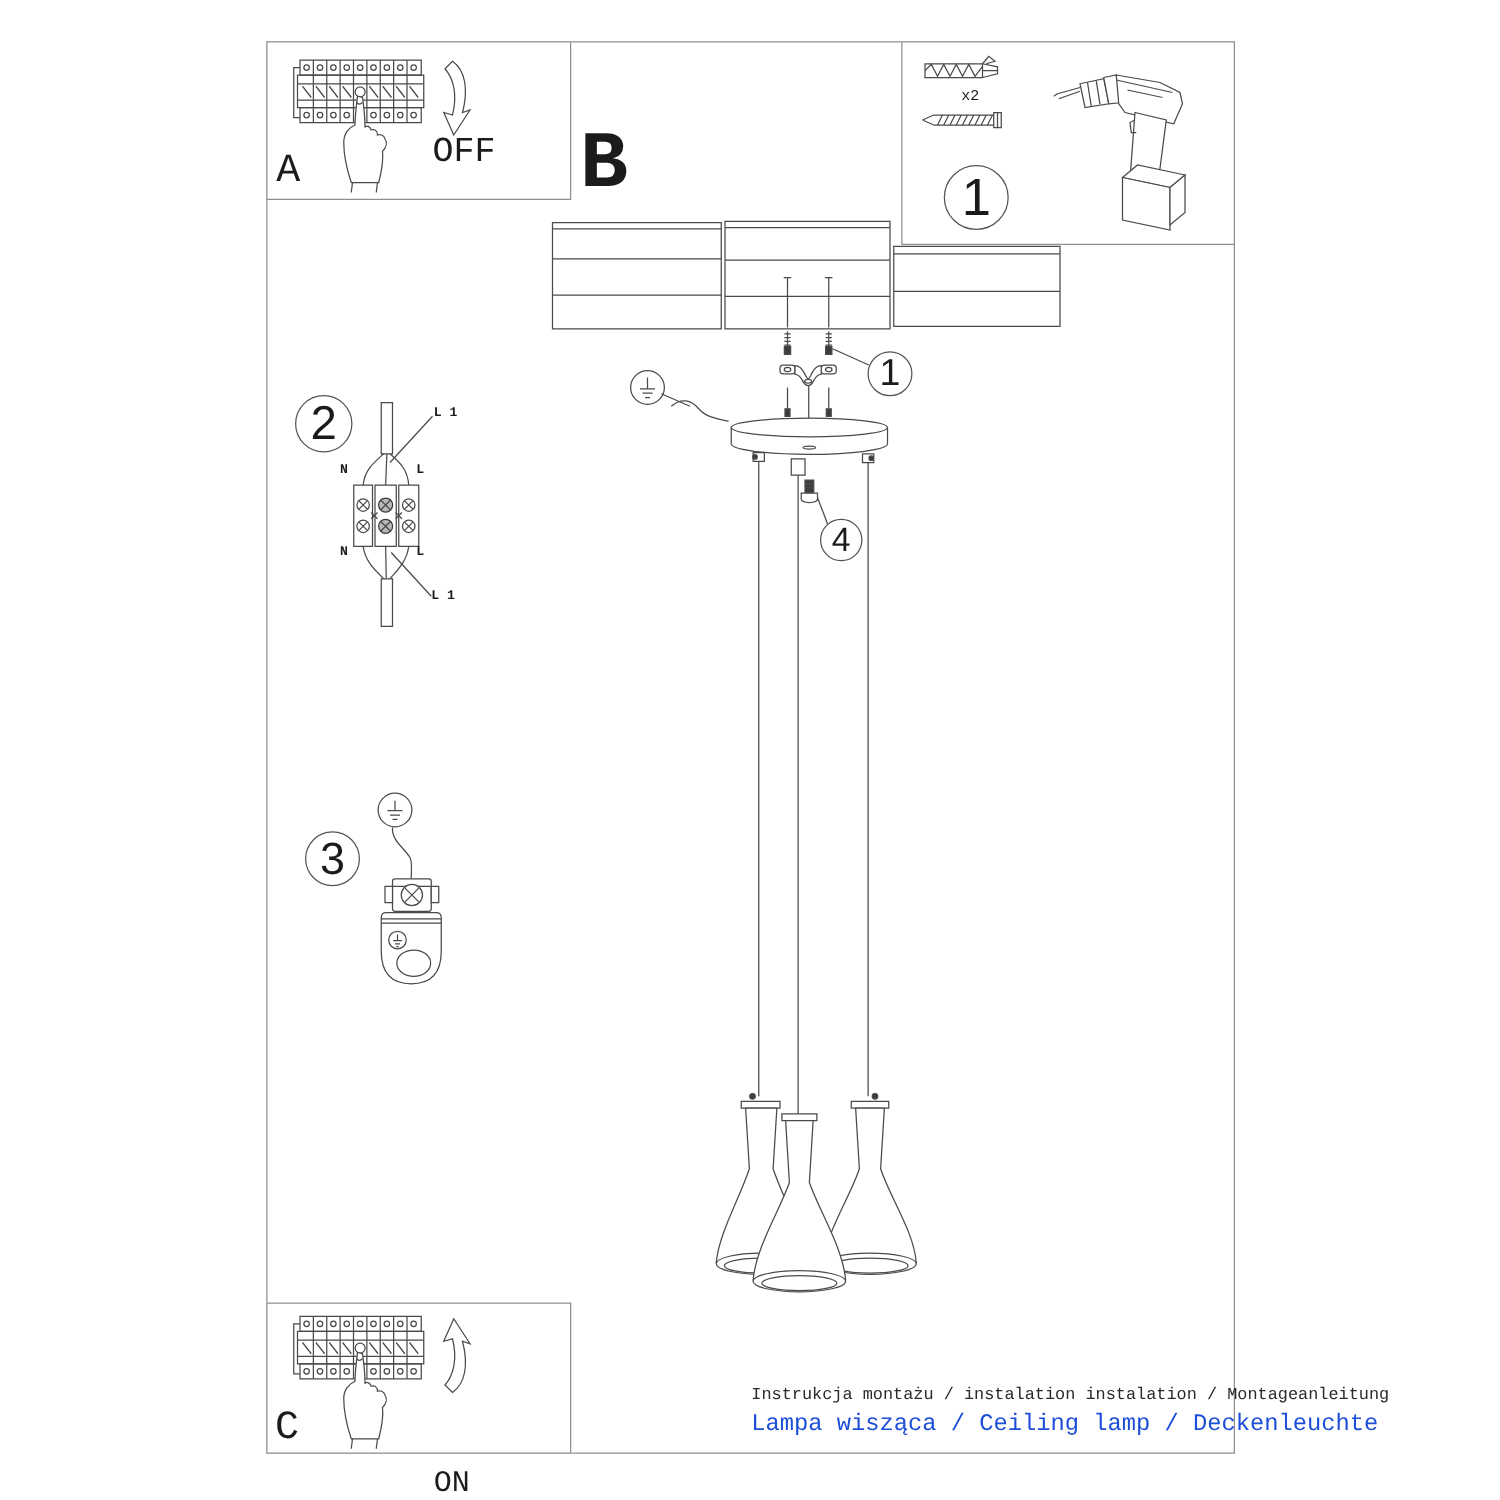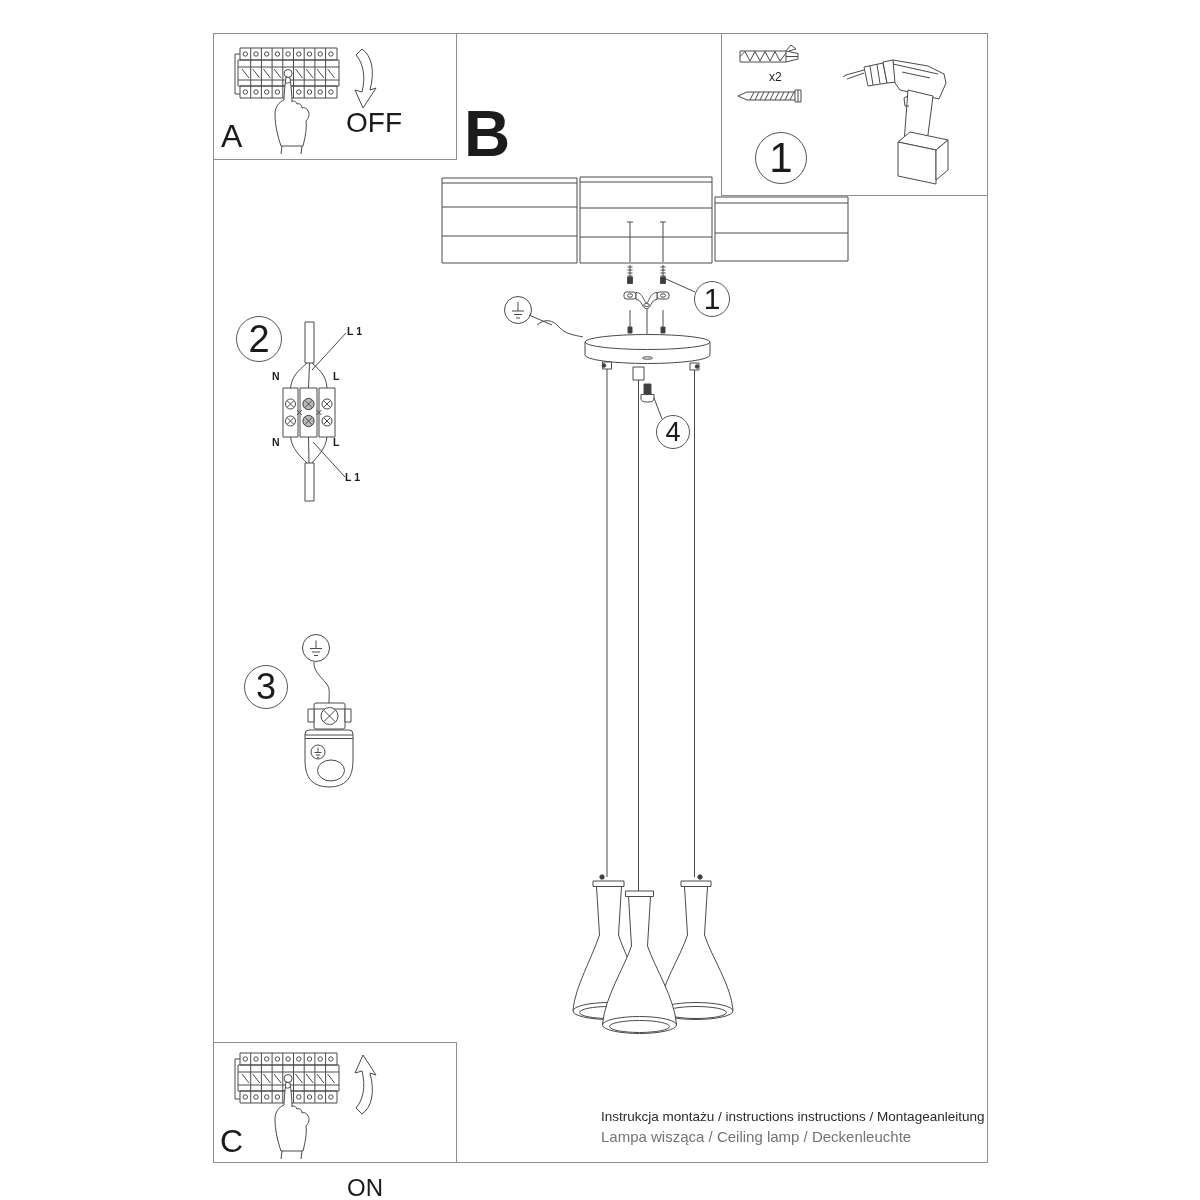--- a/index.html
+++ b/index.html
@@ -10,21 +10,21 @@
   .panelbox{border:1px solid #8f8f8f;background:#ffffff;}
   .circ{border:1.4px solid #555;border-radius:50%;display:flex;align-items:center;justify-content:center;
         background:#fff;color:#1b1b1b;line-height:1;}
   .biglabel{font-weight:700;}
   .lab{font-weight:700;}
   svg{display:block;}
   svg *{vector-effect:non-scaling-stroke;}
   .ln{stroke:#4a4a4a;stroke-width:1;fill:none;}
   .lnw{stroke:#4a4a4a;stroke-width:1;fill:#ffffff;}
   .lnd{stroke:#4a4a4a;stroke-width:1;fill:#3c3c3c;}
-  .txt{white-space:nowrap;}
+  .txt{white-space:nowrap;font-family:Liberation Mono, monospace;}
 </style>
 </head>
 <body>
 
 <div id="page">
 
   <div class="abs frame" style="left:213px;top:33px;width:773px;height:1128px;"></div>
 
   <svg class="abs" style="left:430px;top:165px;" width="430" height="880" viewBox="0 0 430 880">
 
@@ -319,16 +319,16 @@
                            L77,104 C79,96 81,87 80,79 C83,76 84,72 82,69 C81,66 78,65 76,66
                            C76,63 74,61 71,62 C70,59 67,58 66,60 C66,53 65,43 64,36 Z"></path>
       <path class="ln" d="M59,40 C60.5,41.5 62.5,41.5 64,40"></path>
       <path class="ln" d="M56,104 L55,112 M76,104 L75,112"></path>
     </g>
     <path class="lnw" d="M136,67 C146,60 149,45 144,26 L150,28 L137,8 L129,26 L136,24 C140,40 137,53 130,61 Z"></path>
   </svg>
   <div class="abs txt" style="left:220px;top:1123px;font-size:32px;"><span>C</span></div>
   <div class="abs txt" style="left:347px;top:1174px;font-size:24px;"><span>ON</span></div>
 
-  <div class="abs txt" style="left:601px;top:1109px;font-size:13.5px;color:#2a2a2a;"><span>Instrukcja montażu / instructions instructions / Montageanleitung</span></div>
-  <div class="abs txt" style="left:601px;top:1128px;font-size:15px;color:#737373;"><span>Lampa wisząca / Ceiling lamp / Deckenleuchte</span></div>
+  <div class="abs txt" style="left:601px;top:1109px;font-size:13.5px;color:#2a2a2a;"><span>Instrukcja montażu / instalation instalation / Montageanleitung</span></div>
+  <div class="abs txt" style="left:601px;top:1128px;font-size:19px;color:#1d4ed8;"><span>Lampa wisząca / Ceiling lamp / Deckenleuchte</span></div>
 
 </div>
 
 </body></html>

